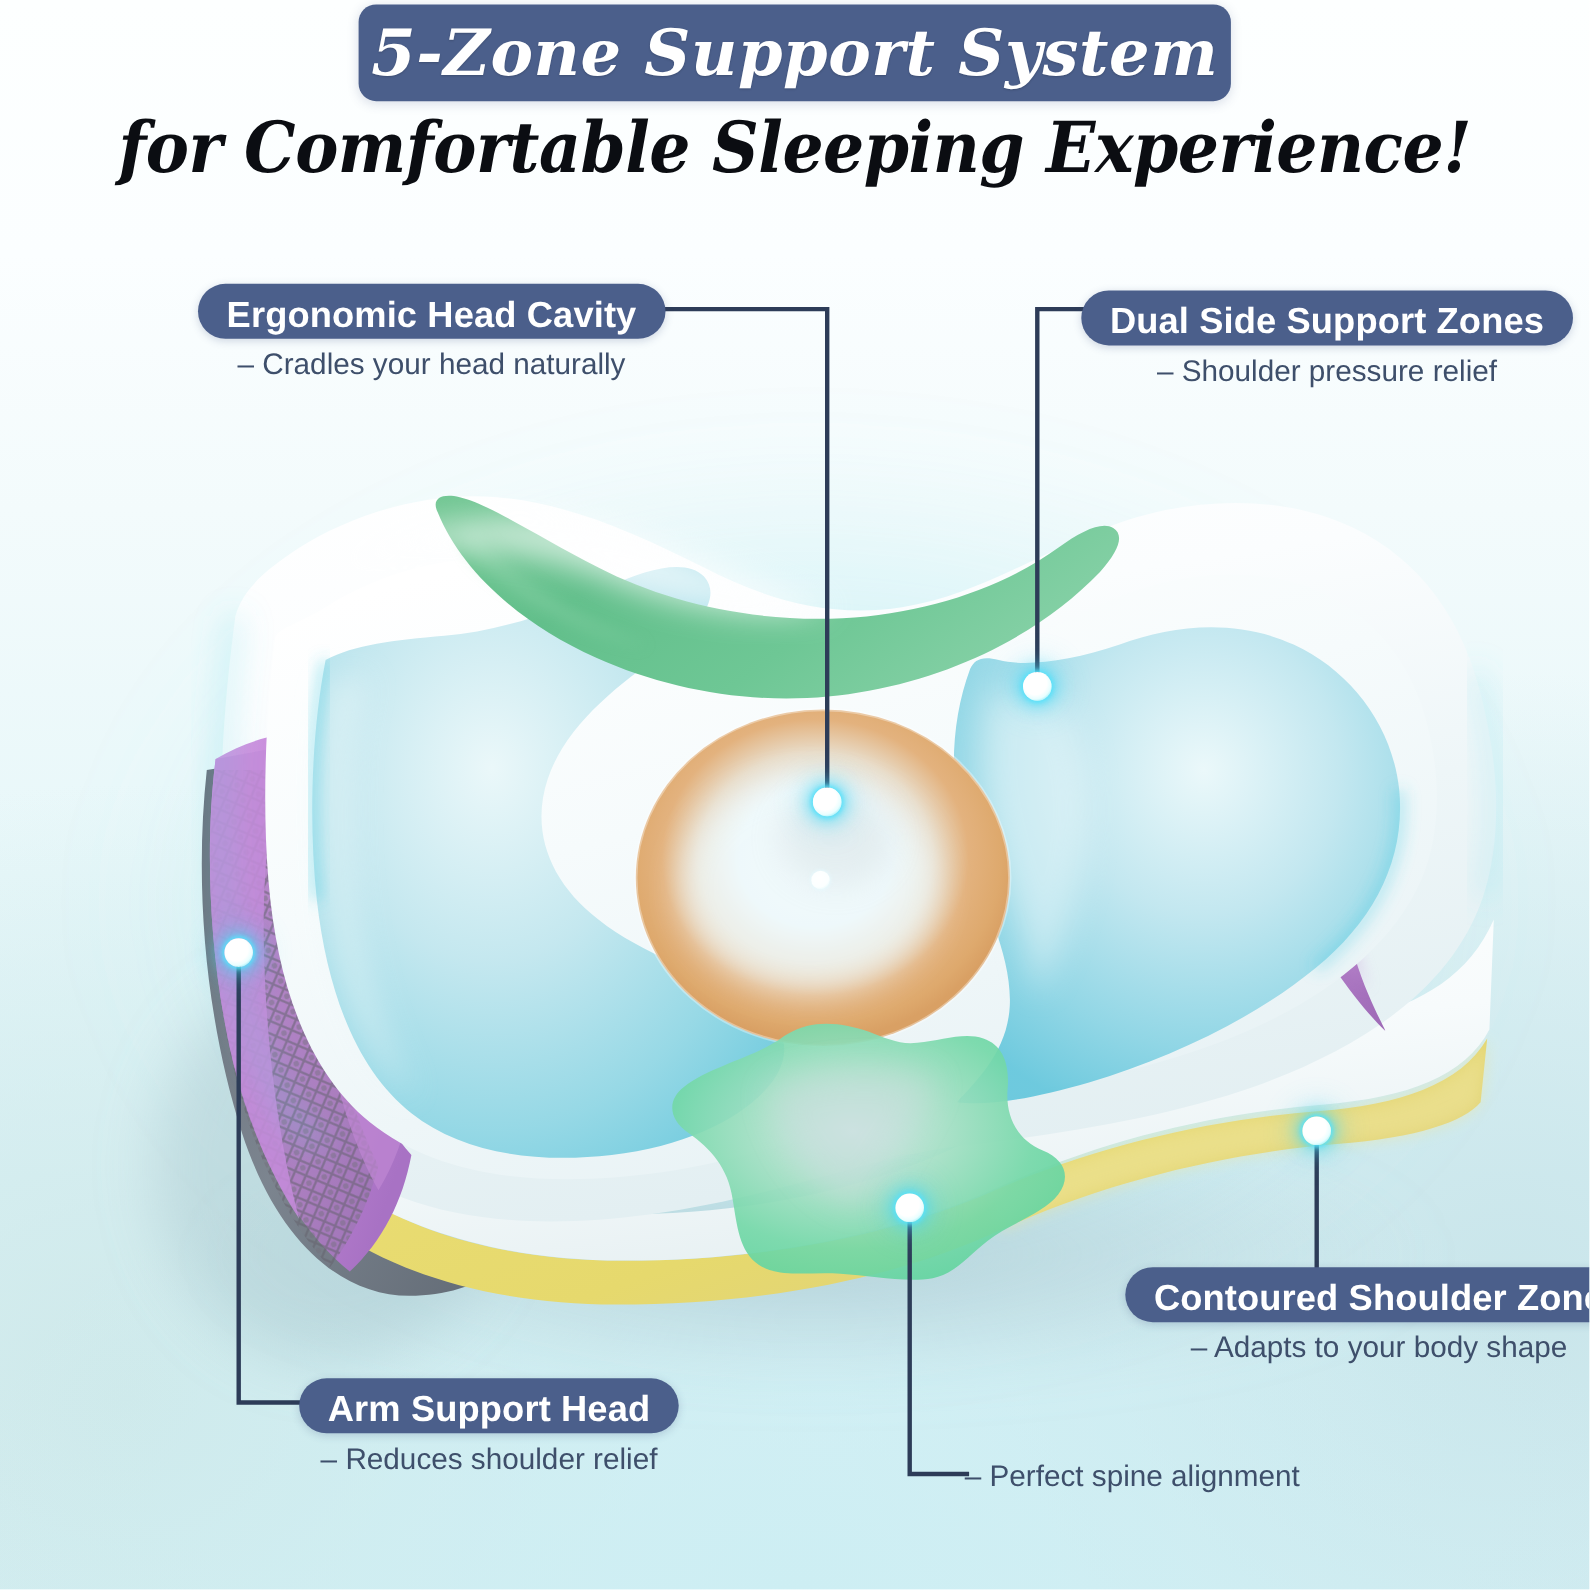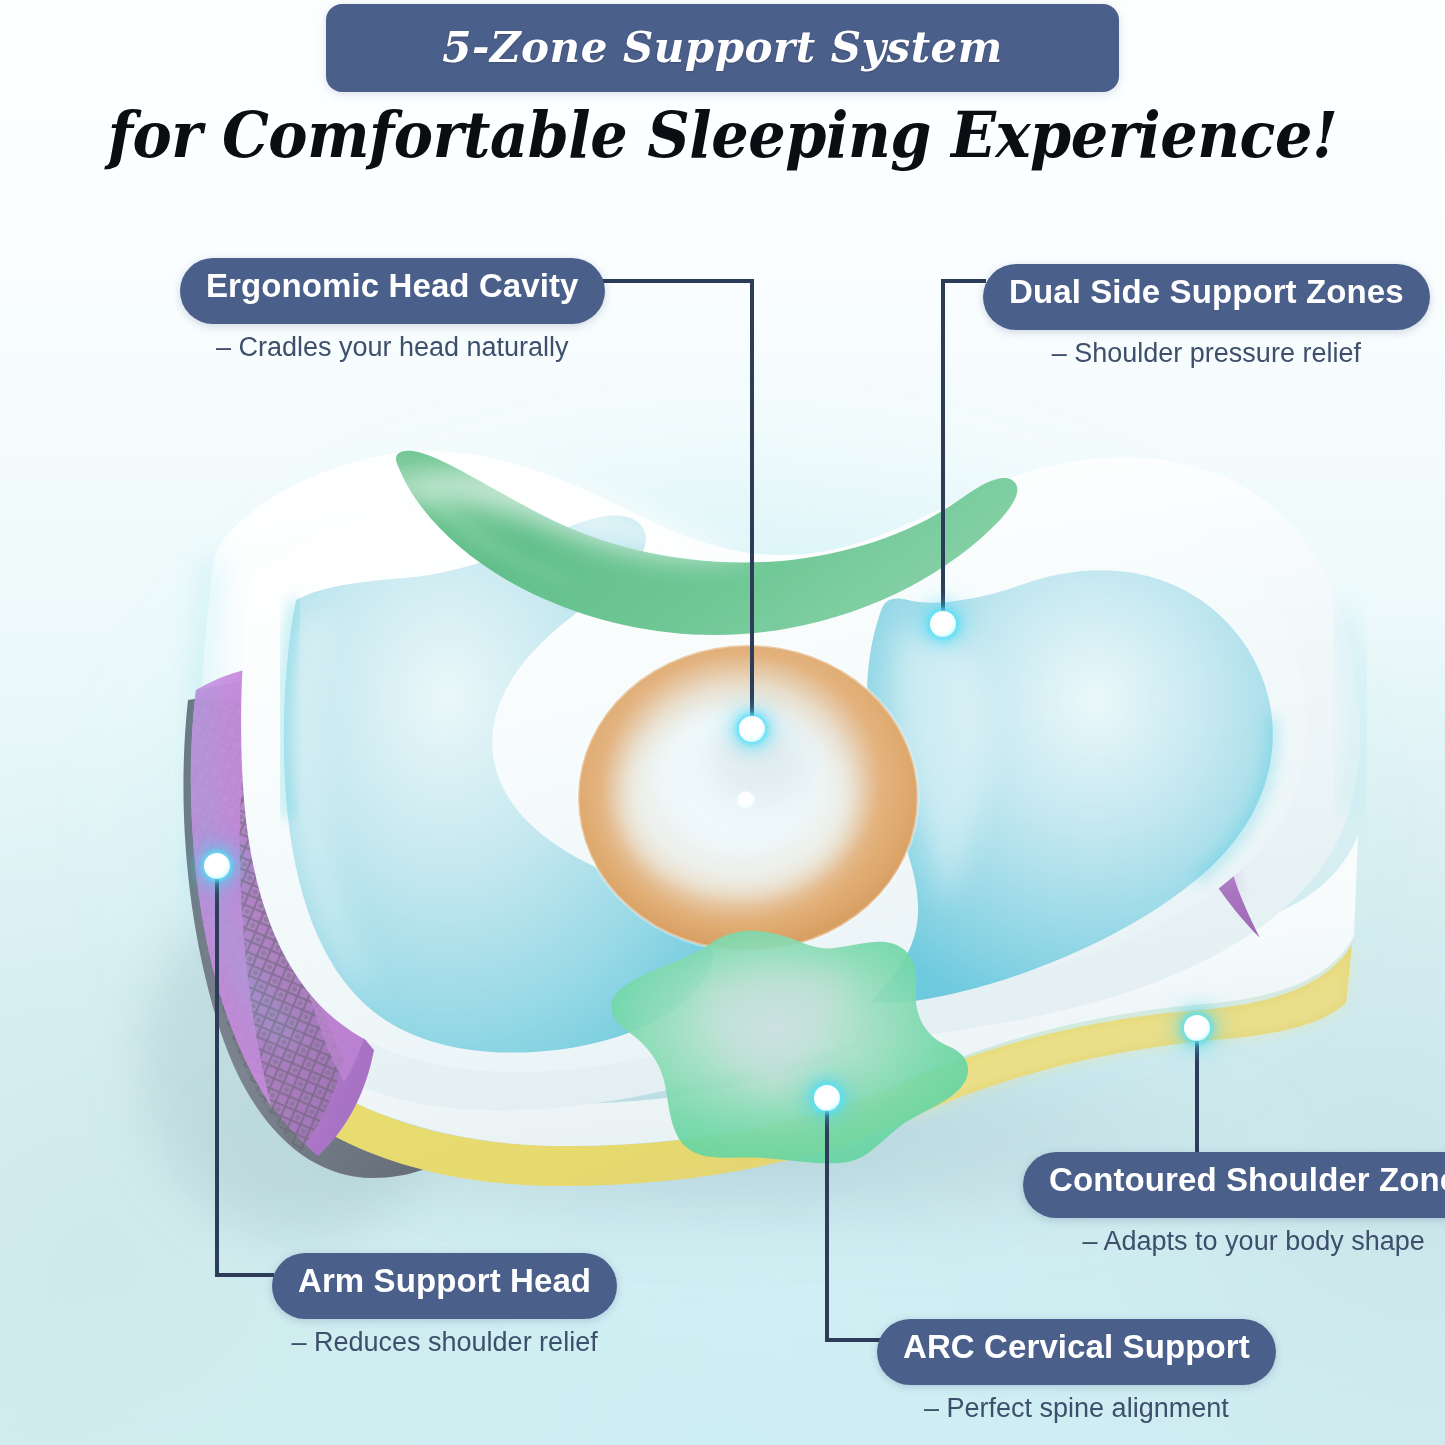--- a/index.html
+++ b/index.html
@@ -23,21 +23,21 @@
   
   .title-badge {
     position:absolute; left:326px; top:4px; width:793px; height:88px;
     background:#4b5f8b; border-radius:16px;
     box-shadow:0 2px 10px rgba(60,80,130,.18);
   }
   .title-badge span {
     display:block; width:100%; text-align:center;
     font-family:"DejaVu Serif", serif;
     font-style:italic; font-weight:700;
-    font-size:42px; line-height:88px; color:#ffffff;
+    font-size:58px; line-height:88px; color:#ffffff;
     letter-spacing:.5px;
     text-shadow:0 1px 2px rgba(0,0,0,.18);
     white-space:nowrap;
   }
   .title-sub {
     position:absolute; left:0; top:96px; width:1445px; text-align:center;
     font-family:"DejaVu Serif", serif;
     font-style:italic; font-weight:700;
     font-size:64px; line-height:78px; color:#0b0d12;
     letter-spacing:-.5px;
@@ -62,21 +62,21 @@
     background:radial-gradient(circle at 42% 38%, #ffffff 0%, #fbffff 60%, #dff8fb 85%, rgba(200,245,250,0) 100%);
     box-shadow:0 0 3px 1px rgba(230,250,255,.8);
   }
 
   
   .label { position:absolute; }
   .label .pill {
     display:inline-block;
     background:#4b5f8b;
     border-radius:999px;
-    padding:8px 26px 18px;
+    padding:8px 26px 2px;
     box-shadow:0 2px 8px rgba(55,75,125,.22);
     white-space:nowrap;
   }
   .label .pill span {
     font-size:33px; font-weight:700; color:#ffffff; letter-spacing:.1px;
     line-height:40px; display:block;
   }
   .label .sub {
     display:block; text-align:center;
     font-size:27px; color:#3e4f6b; line-height:36px;
@@ -425,23 +425,20 @@
   </div>
 
   <div class="label center-al" style="left:272px; top:1253px;">
     <div class="pill">
       <span>Arm Support Head</span>
     </div>
     <div class="sub">– Reduces shoulder relief</div>
   </div>
 
   <div class="label center-al" style="left:877px; top:1319px;">
-    <div class="pill">
-      <span>ARC Cervical Support</span>
-    </div>
     <div class="sub">– Perfect spine alignment</div>
   </div>
 
   <div class="label center-al" style="left:1023px; top:1152px;">
     <div class="pill">
       <span>Contoured Shoulder Zone</span>
     </div>
     <div class="sub">– Adapts to your body shape</div>
   </div>
 

